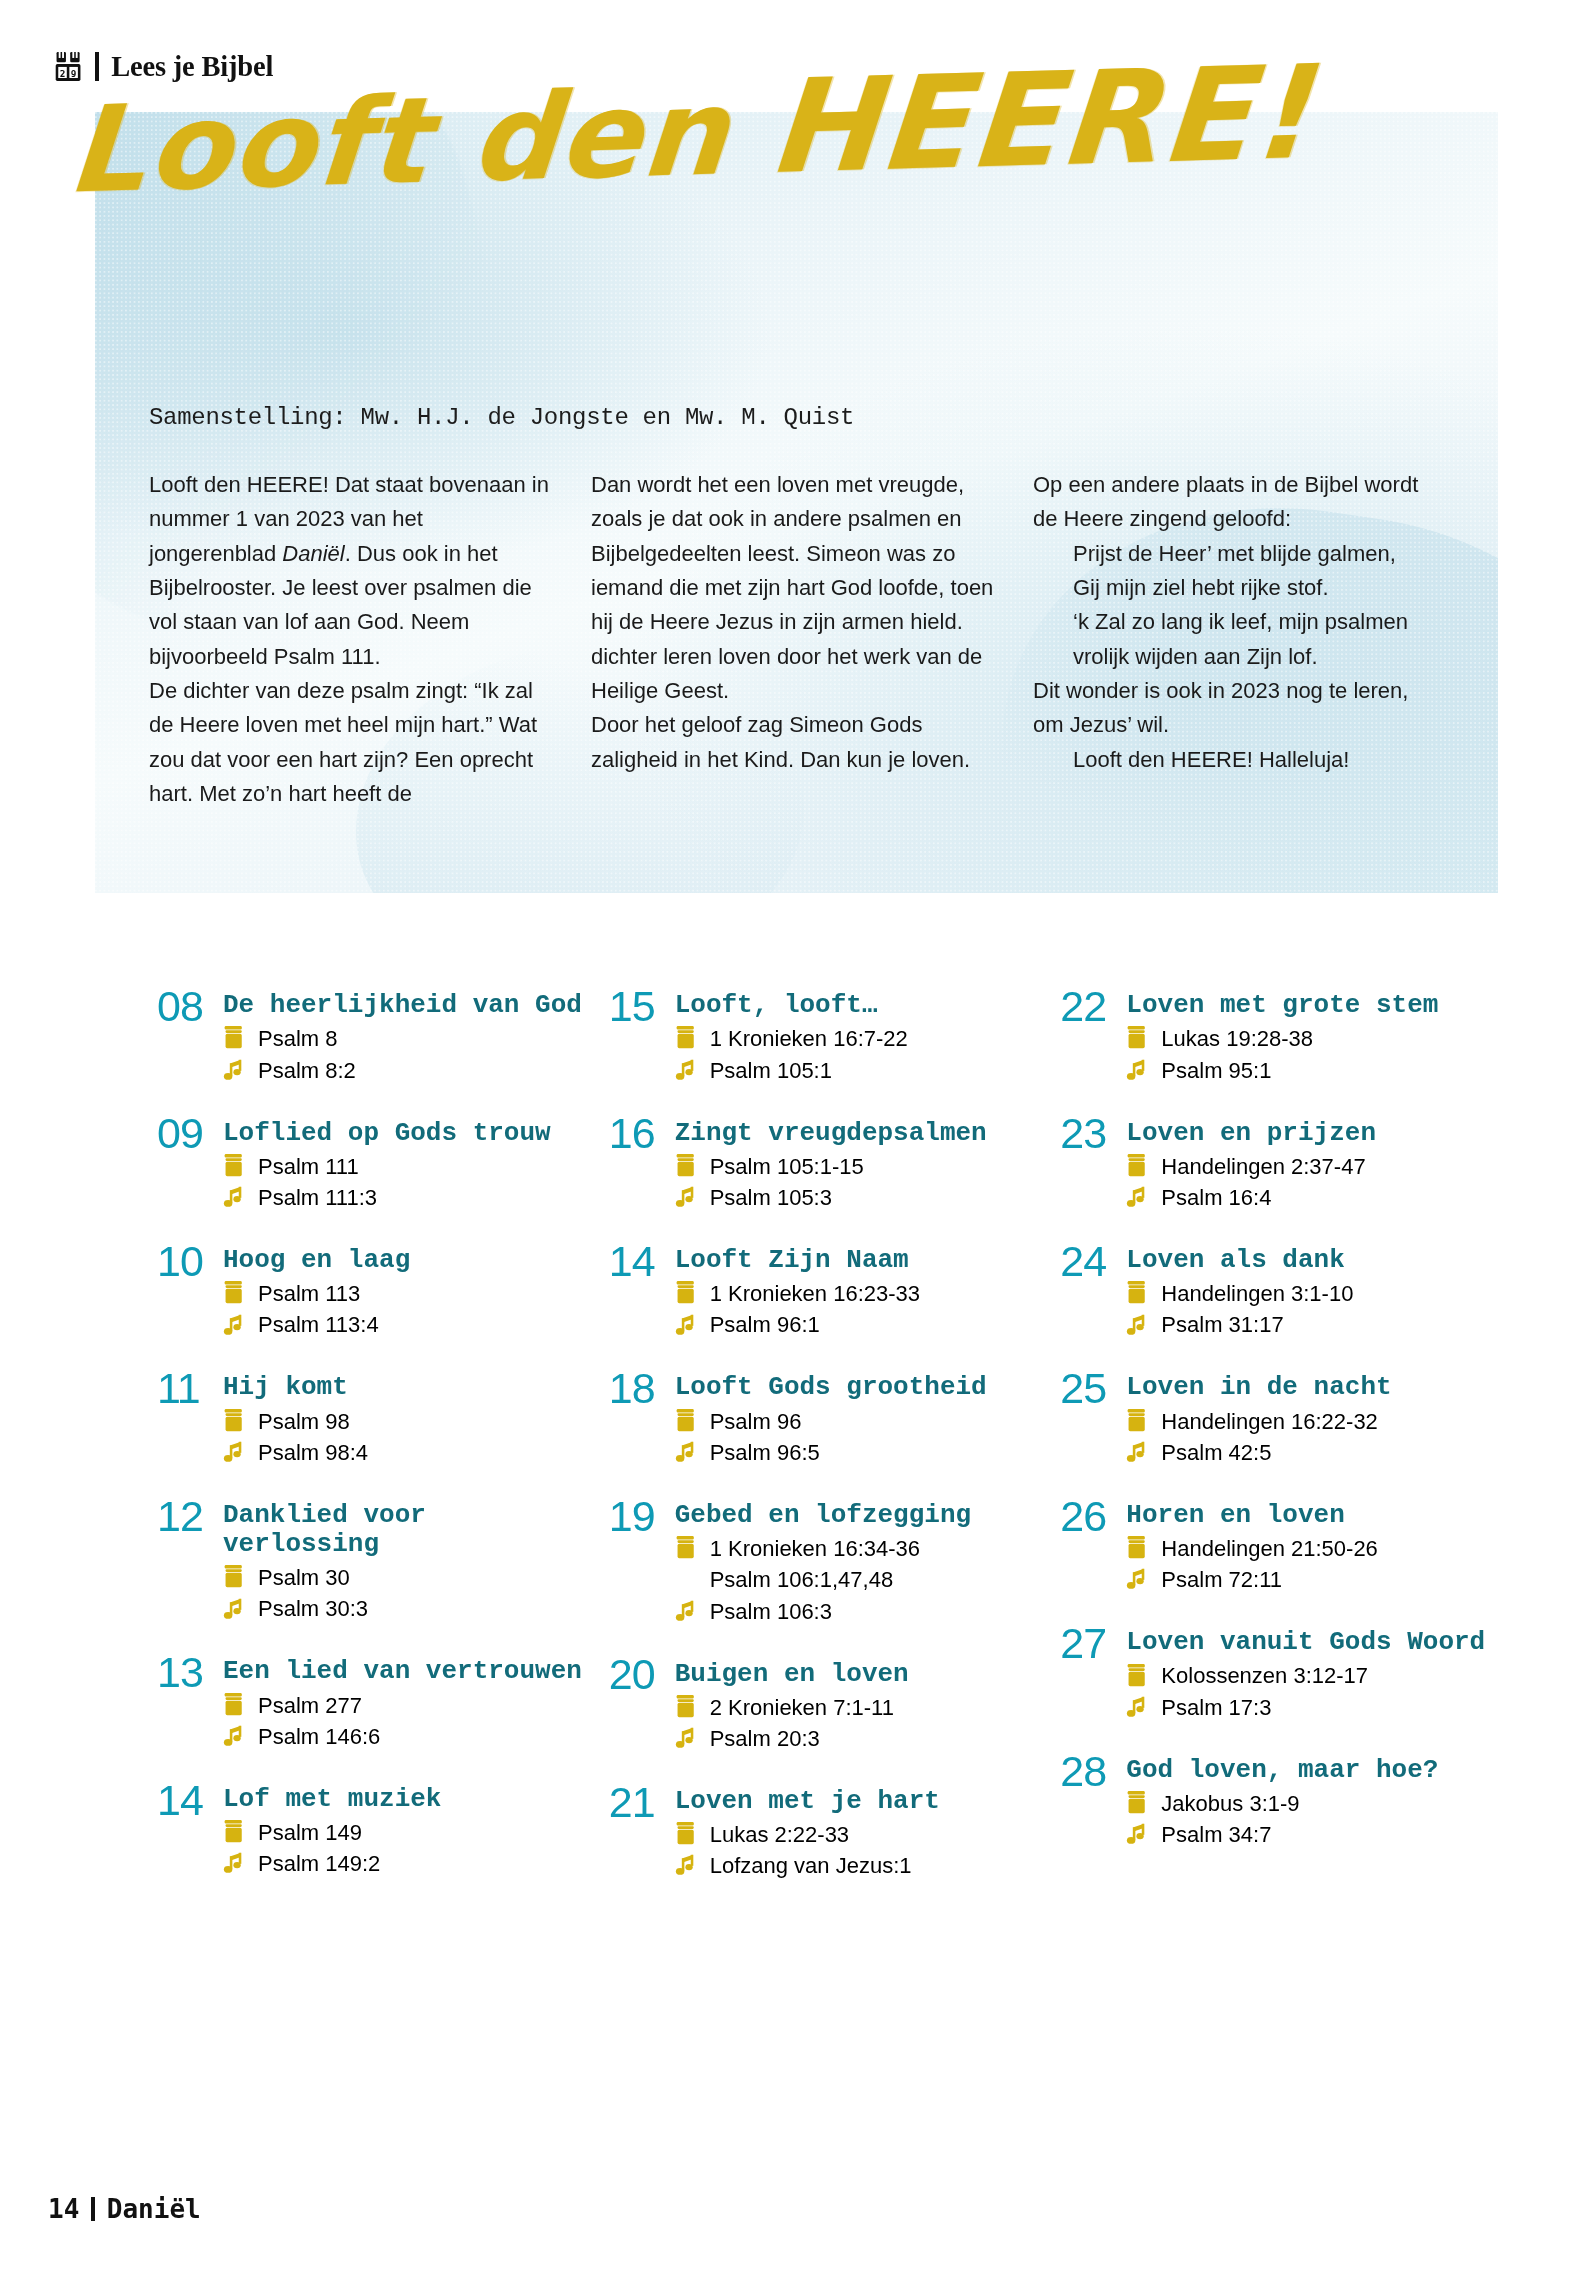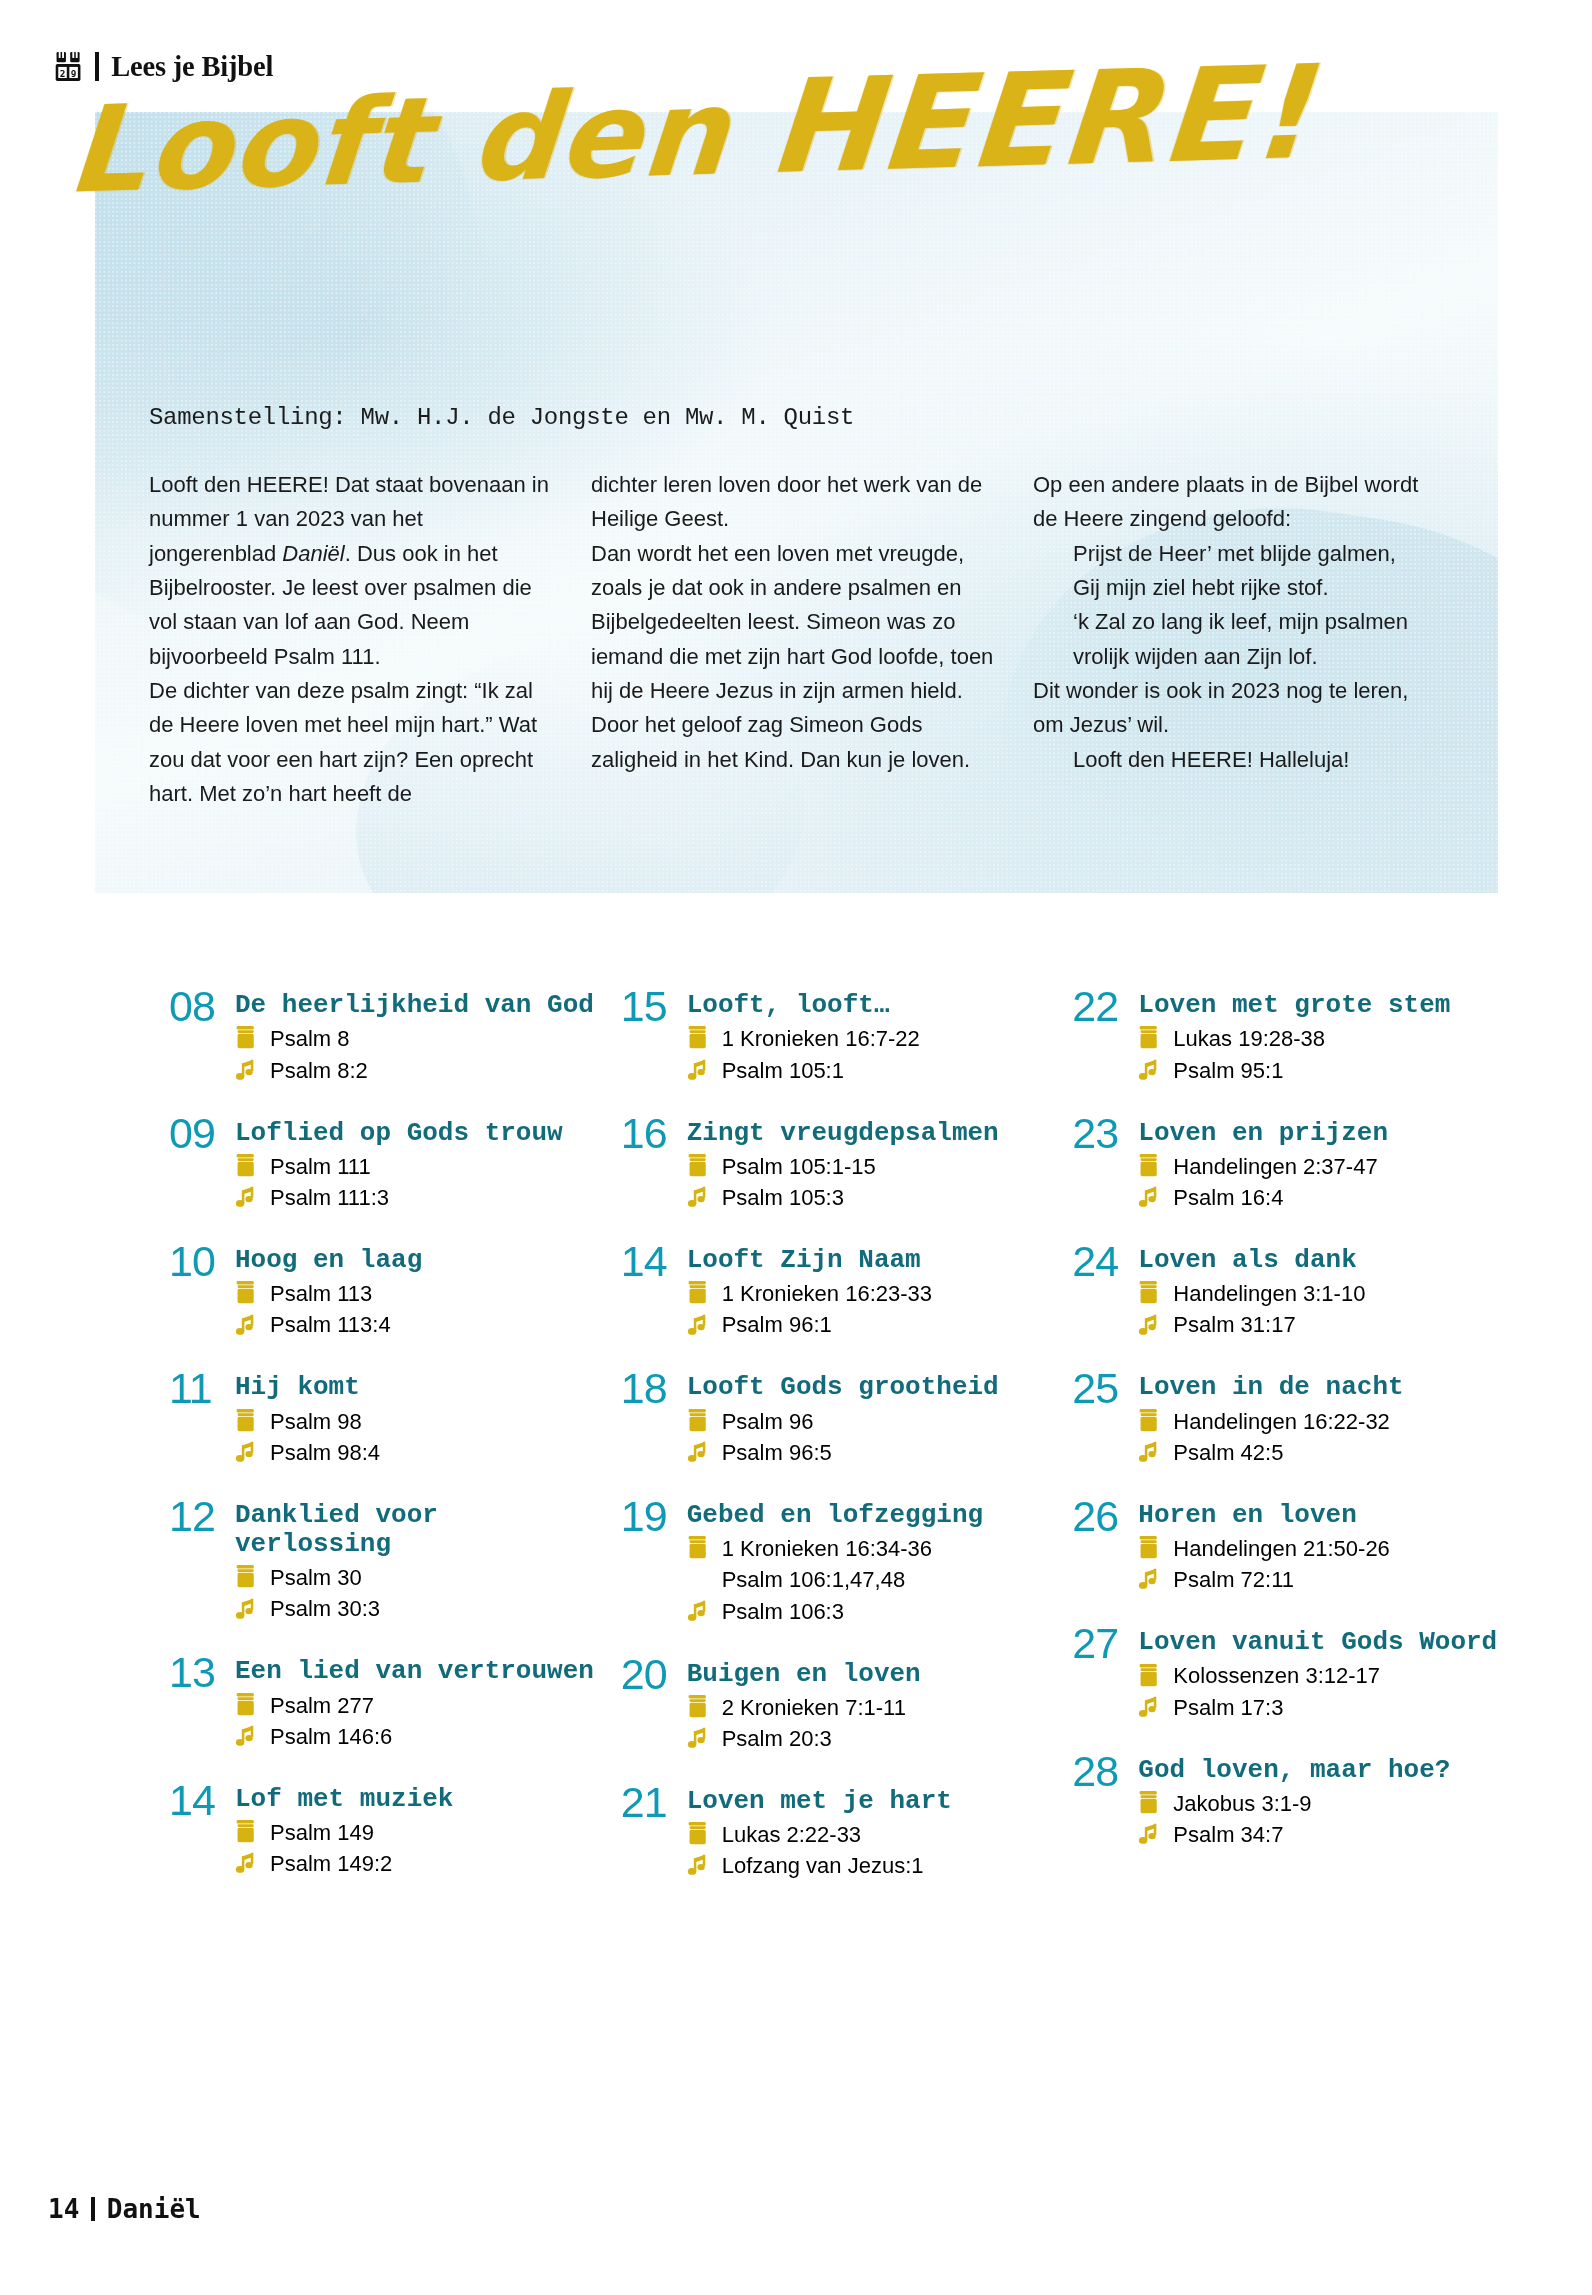--- a/index.html
+++ b/index.html
@@ -99,21 +99,21 @@
   .intro-col { width: 406px; }
   .intro-col p {
     font-family: "Liberation Sans", sans-serif;
     font-size: 22px; line-height: 1.56; color: #1a1a1a;
   }
   .intro-col p .it { font-style: italic; }
   .indent { padding-left: 40px; display: block; }
 
   
   .schedule {
-    position: absolute; left: 169px; top: 986px;
+    position: absolute; left: 157px; top: 986px;
     width: 1329px;
     display: flex; gap: 26px;
   }
   .sched-col { width: 427px; }
 
   .entry { display: flex; margin-bottom: 29px; }
   .entry-day {
     flex: 0 0 66px;
     font-family: "Liberation Sans", sans-serif;
     font-weight: 300;
@@ -192,22 +192,22 @@
   <div class="headline"><span>Looft den </span><span class="caps">HEERE!</span></div>
 
   <div class="byline">Samenstelling: Mw. H.J. de Jongste en Mw. M. Quist</div>
 
   <div class="intro-cols">
     <div class="intro-col">
       <p><span>Looft den HEERE! Dat staat bovenaan in nummer 1 van 2023 van het jongerenblad </span><span class="it">Daniël</span><span>. Dus ook in het Bijbelrooster. Je leest over psalmen die vol staan van lof aan God. Neem bijvoorbeeld Psalm 111.</span></p>
       <p>De dichter van deze psalm zingt: “Ik zal de Heere loven met heel mijn hart.” Wat zou dat voor een hart zijn? Een oprecht hart. Met zo’n hart heeft de</p>
     </div>
     <div class="intro-col">
+      <p>Dan wordt het een loven met vreugde, zoals je dat ook in andere psalmen en Bijbelgedeelten leest. Simeon was zo iemand die met zijn hart God loofde, toen hij de Heere Jezus in zijn armen hield.</p>
       <p>dichter leren loven door het werk van de Heilige Geest.</p>
-      <p>Dan wordt het een loven met vreugde, zoals je dat ook in andere psalmen en Bijbelgedeelten leest. Simeon was zo iemand die met zijn hart God loofde, toen hij de Heere Jezus in zijn armen hield.</p>
       <p>Door het geloof zag Simeon Gods zaligheid in het Kind. Dan kun je loven.</p>
     </div>
     <div class="intro-col">
       <p>Op een andere plaats in de Bijbel wordt de Heere zingend geloofd:</p>
       <p class="indent">Prijst de Heer’ met blijde galmen,</p>
       <p class="indent">Gij mijn ziel hebt rijke stof.</p>
       <p class="indent">‘k Zal zo lang ik leef, mijn psalmen</p>
       <p class="indent">vrolijk wijden aan Zijn lof.</p>
       <p>Dit wonder is ook in 2023 nog te leren, om Jezus’ wil.</p>
       <p class="indent">Looft den HEERE! Halleluja!</p>

